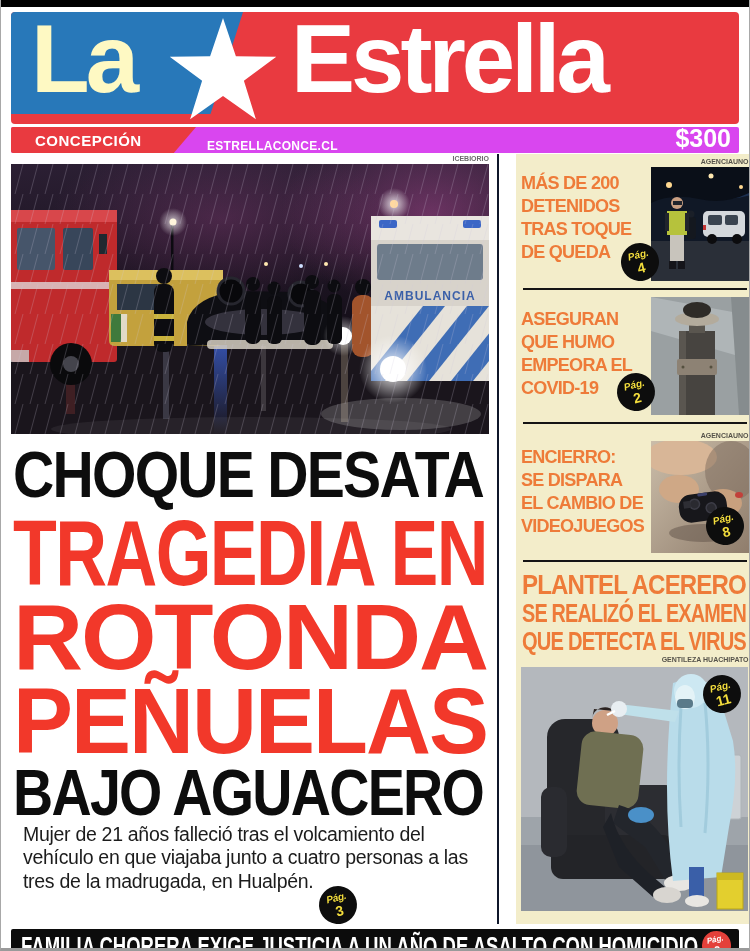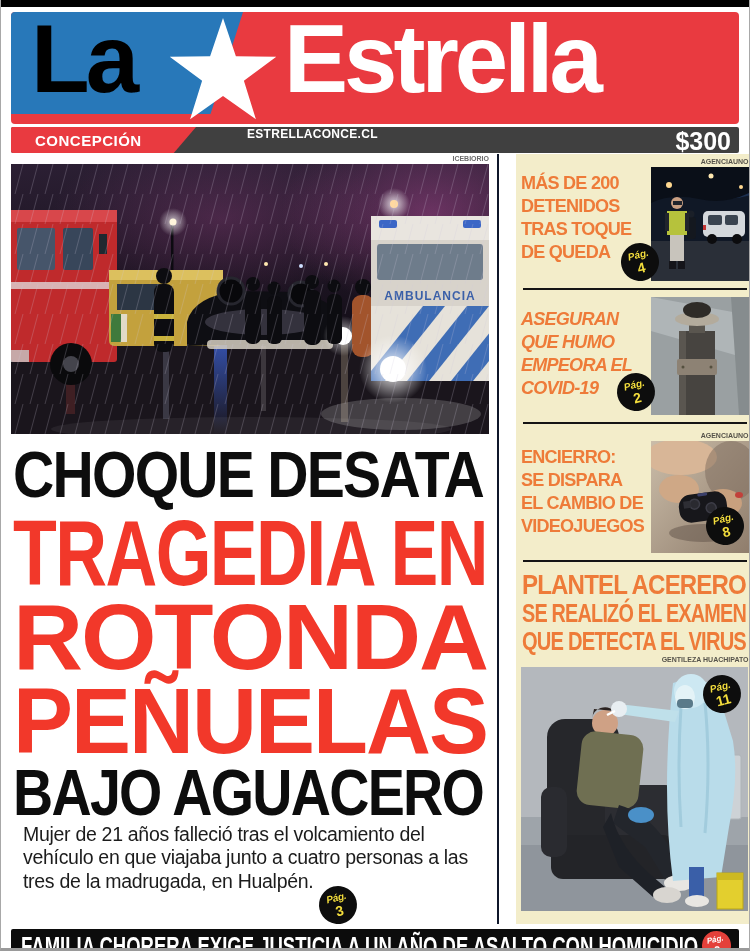--- a/index.html
+++ b/index.html
@@ -9,27 +9,27 @@
     border-left:1px solid #a8a8a8;border-right:1px solid #a8a8a8;border-bottom:3px solid #9a9a9a;
     overflow:hidden;
   }
   .top-black{height:7px;background:#000;}
   .inner{padding:5px 10px 0;}
 
   
   .masthead{position:relative;height:112px;background:#e93a40;border-radius:4px;overflow:hidden;}
   .mast-blue{position:absolute;left:0;top:0;width:232px;height:102px;background:#2878b9;
     clip-path:polygon(0 0,100% 0,86% 100%,0 100%);}
-  .mast-la{position:absolute;left:20px;top:-8px;color:#000000;font-weight:bold;font-size:96px;letter-spacing:-4px;}
+  .mast-la{position:absolute;left:20px;top:-8px;color:#fef9c3;font-weight:bold;font-size:96px;letter-spacing:-4px;}
   .mast-star{position:absolute;left:152px;top:4px;}
-  .mast-estrella{position:absolute;left:273px;top:-8px;color:#fff;font-weight:bold;font-size:96px;letter-spacing:-4px;}
-
-  
-  .infobar{position:relative;height:26px;background:#404040;margin-top:3px;border-radius:2px;
-    display:flex;align-items:flex-start;color:#fff;overflow:hidden;padding-left:40px;}
+  .mast-estrella{position:absolute;left:280px;top:-8px;color:#fff;font-weight:bold;font-size:96px;letter-spacing:-4px;}
+
+  
+  .infobar{position:relative;height:26px;background:#d946ef;margin-top:3px;border-radius:2px;
+    display:flex;align-items:flex-end;color:#fff;overflow:hidden;}
   .edition-flag{position:absolute;left:0;top:0;bottom:0;width:185px;background:#e93a40;
     clip-path:polygon(0 0,100% 0,88% 100%,0 100%);display:flex;align-items:center;padding-left:24px;box-sizing:border-box;}
   .edition-flag span{font-weight:bold;font-size:15px;letter-spacing:.5px;}
   .website{margin-left:196px;font-weight:bold;font-size:12px;letter-spacing:.3px;}
   .bar-right{margin-left:auto;display:flex;align-items:center;gap:12px;padding-right:8px;}
   .dateline{font-weight:bold;font-size:11.5px;}
   .price{font-weight:bold;font-size:25px;}
 
   
   .photo-credit{font-size:7px;font-weight:bold;color:#6b6b6b;text-align:right;line-height:10px;padding-right:2px;}
@@ -293,21 +293,21 @@
           </div>
           <span class="pbadge s1-badge">
               <span class="pl">Pág.</span>
               <span class="pn">4</span>
             </span>
         </div>
         <div class="story-div"></div>
 
         <div class="story">
           <div class="story-body">
-            <div class="story-hl-col" style="padding-top:10px;font-style:italic;">
+            <div class="story-hl-col" style="padding-top:10px;">
                 <div class="story-hl">
               <div class="hl-line">ASEGURAN</div>
               <div class="hl-line">QUE HUMO</div>
               <div class="hl-line">EMPEORA EL</div>
               <div class="hl-line">COVID-19</div>
             </div>
               </div>
             <div class="story-photo">
               <svg width="98" height="118" viewBox="0 0 98 118">
                 <rect width="98" height="118" fill="#9aa0a2"></rect>

